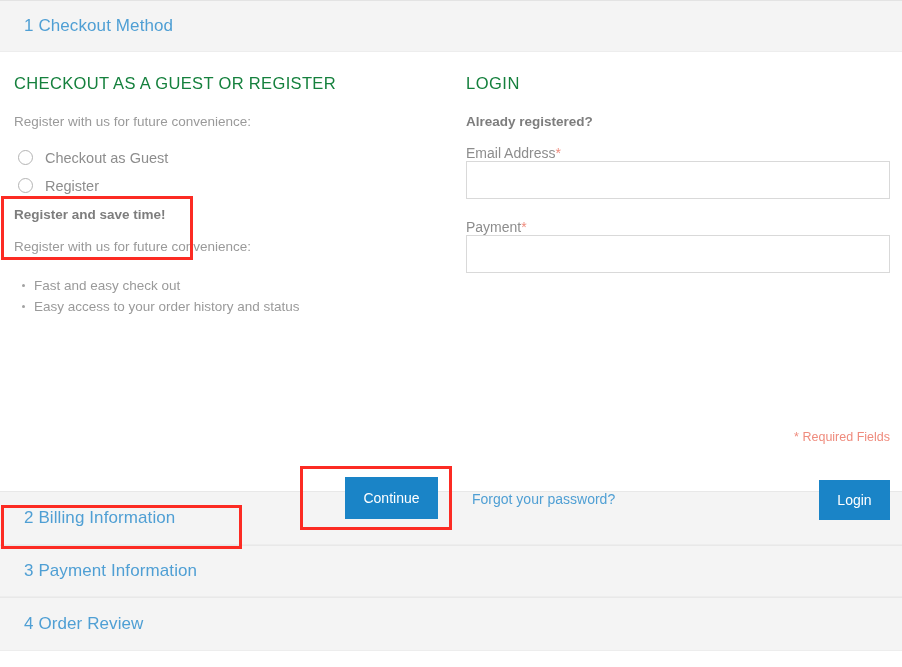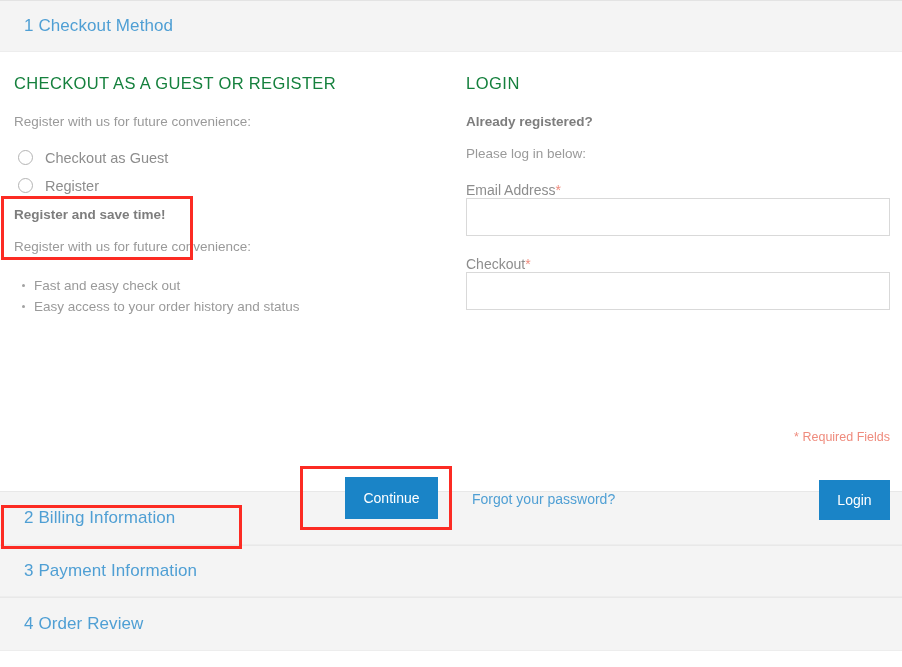--- a/index.html
+++ b/index.html
@@ -244,32 +244,31 @@
 
     <ul class="benefits">
       <li>Fast and easy check out</li>
       <li>Easy access to your order history and status</li>
     </ul>
   </div>
 
   <div class="col-right">
     <h2 class="col-heading">LOGIN</h2>
     <p class="lead strong">Already registered?</p>
-    <p class="lead">Please log in below:</p>
 
     <div class="field-block">
       <label class="field-label">
         <span>Email Address</span><span class="req">*</span>
       </label>
       <input class="text-input" type="text" placeholder="" style="">
     </div>
 
     <div class="field-block last">
       <label class="field-label">
-        <span>Checkout</span><span class="req">*</span>
+        <span>Payment</span><span class="req">*</span>
       </label>
       <input class="text-input" type="password" placeholder="" style="">
     </div>
   </div>
 
   <div class="required-note">* Required Fields</div>
 
   <button class="btn" id="continue-button">Continue</button>
   <a class="link" id="forgot-password-link">Forgot your password?</a>
   <button class="btn" id="login-button">Login</button>

